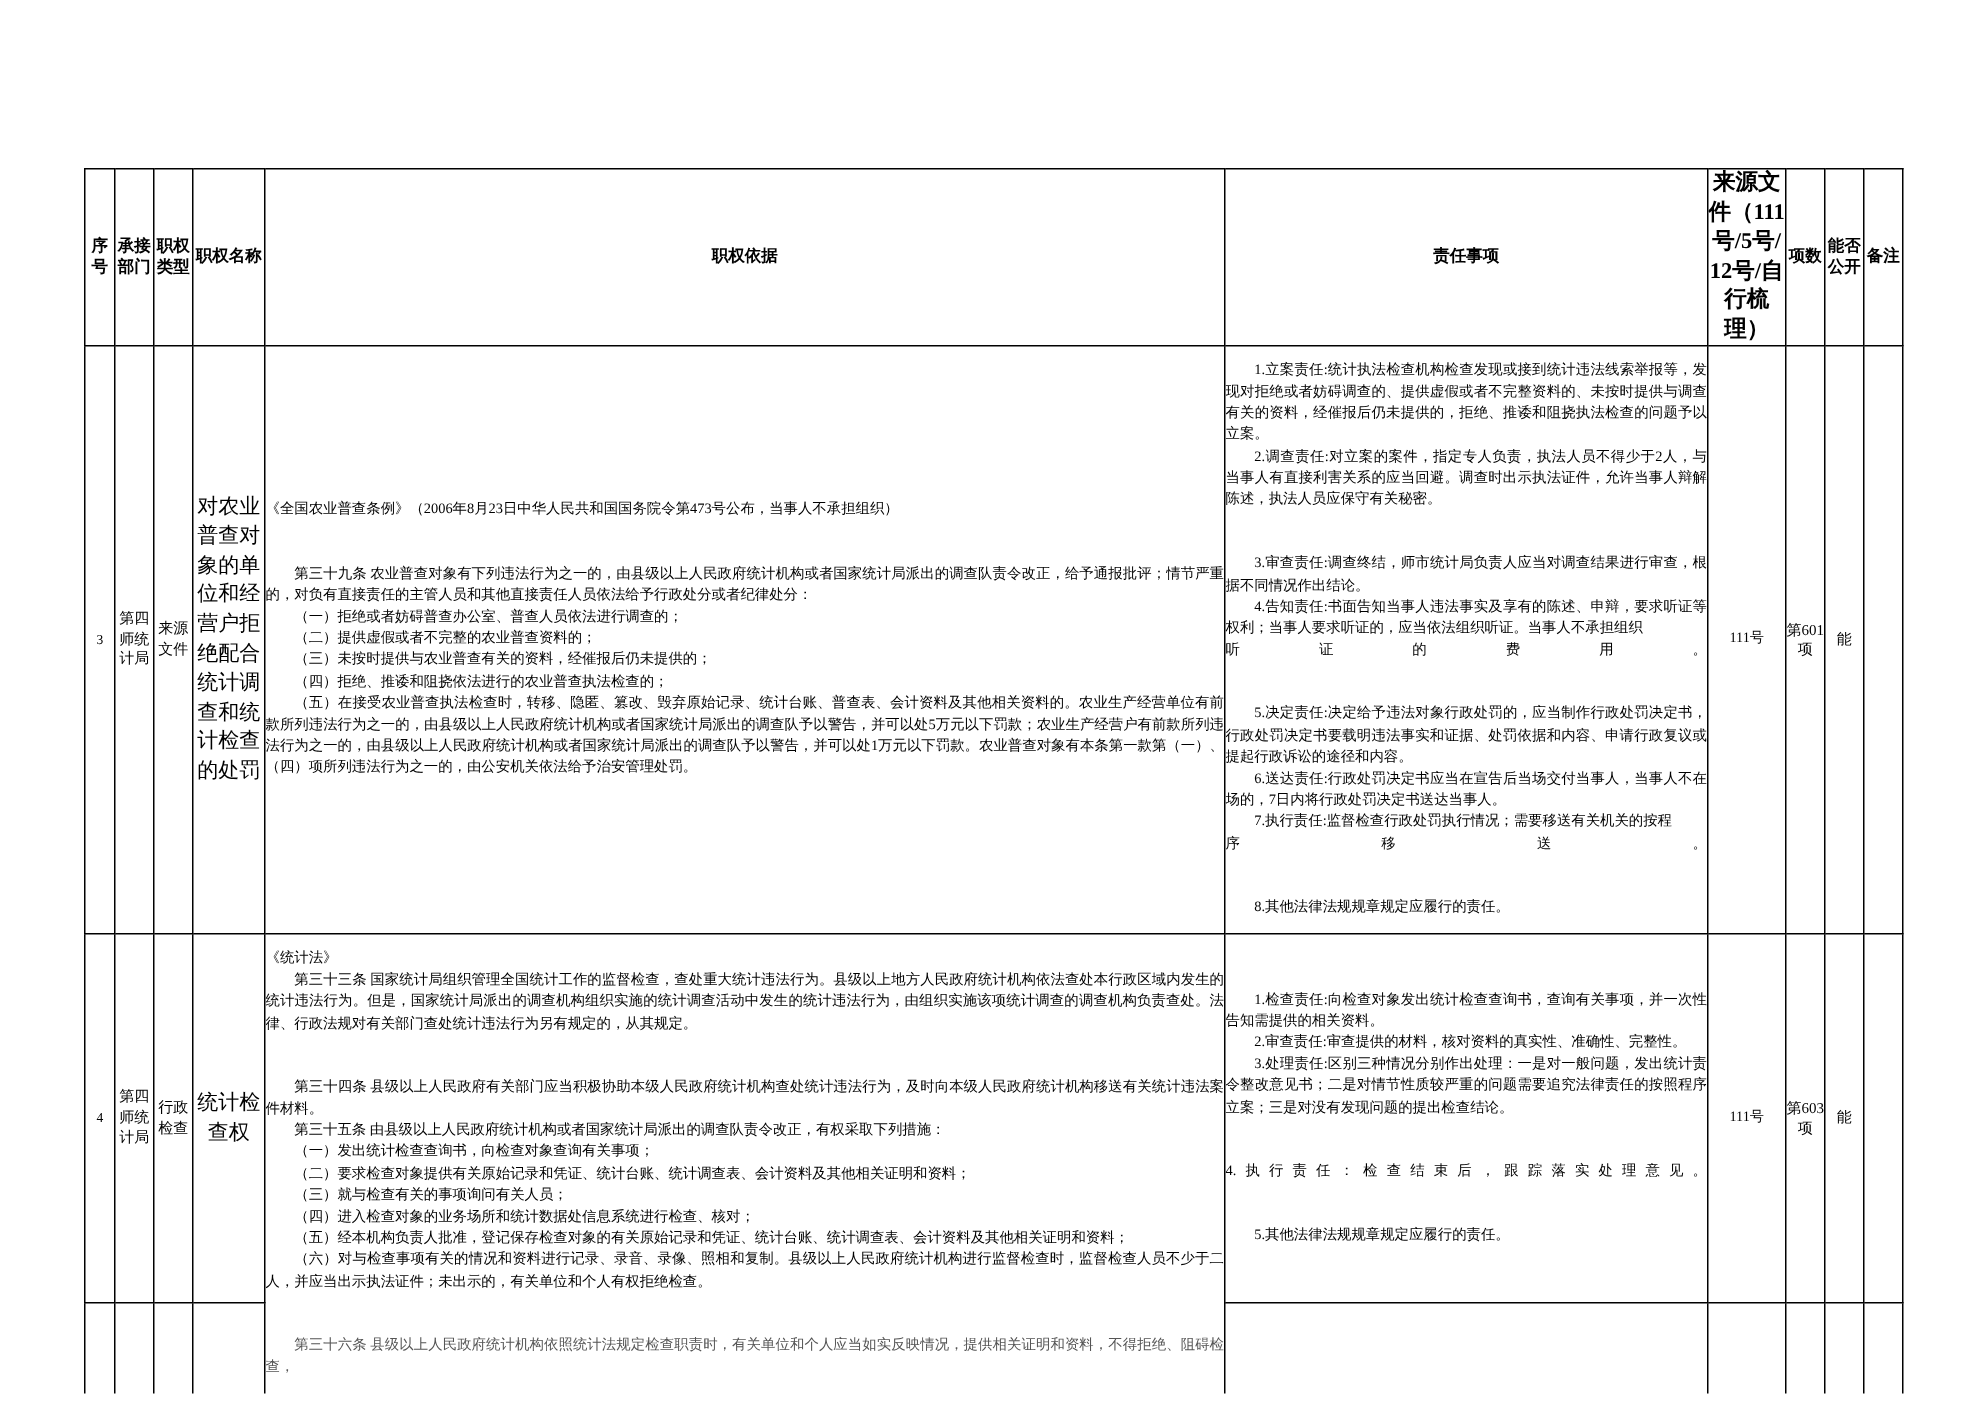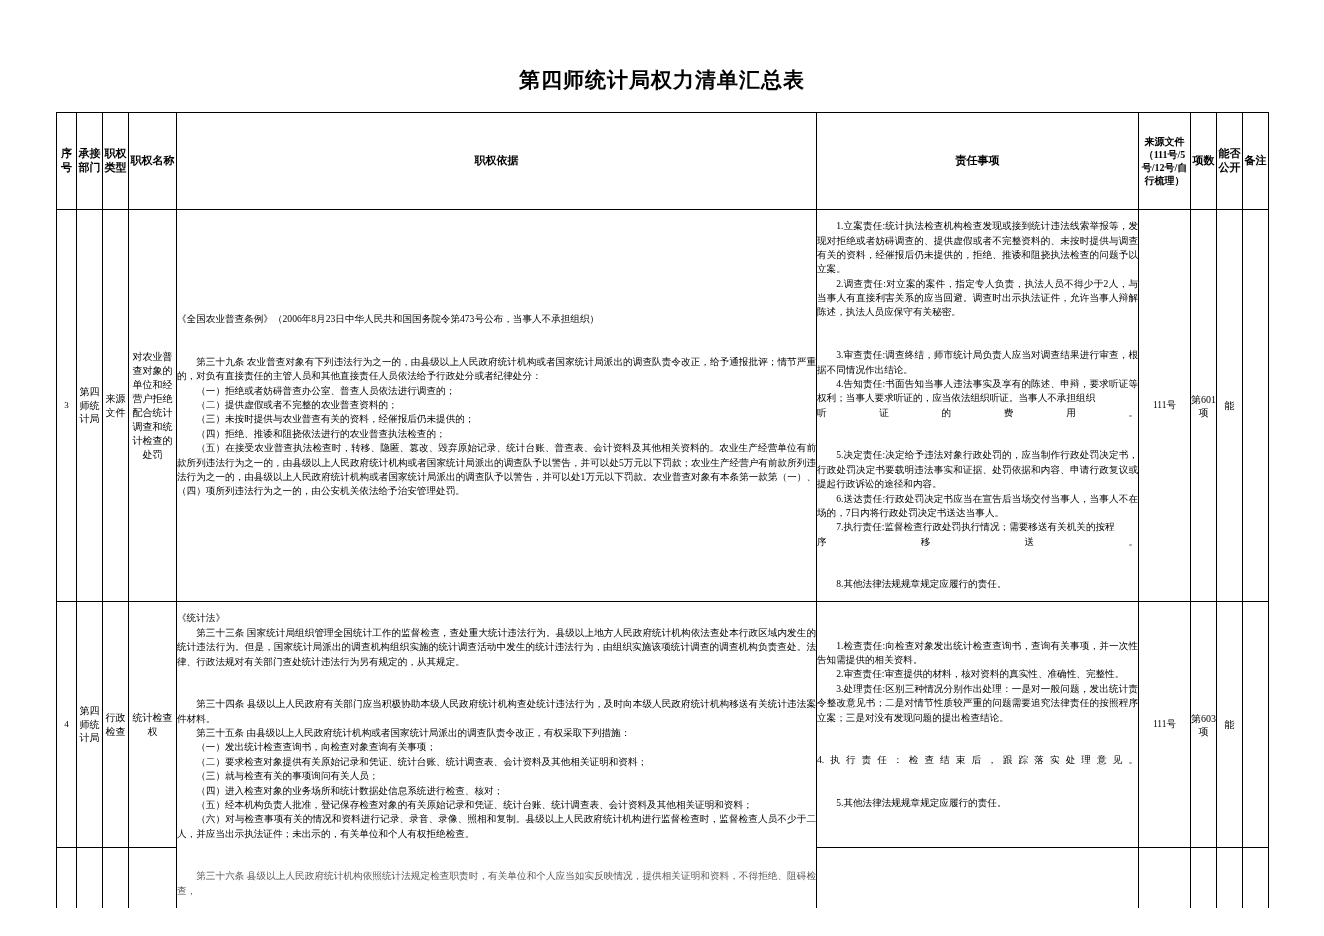--- a/index.html
+++ b/index.html
@@ -67,40 +67,40 @@
     writing-mode: horizontal-tb;
     word-break: break-all;
     padding: 2px 0;
   }
   th.h-seq   { width: 20px; }
   th.h-dept  { width: 26px; }
   th.h-type  { width: 26px; }
   th.h-name  { width: 48px; }
   th.h-basis { width: 640px; }
   th.h-duty  { width: 320px; font-family: Liberation Serif, serif; }
-  th.h-src   { width: 52px; font-size: 10px; line-height: 1.3;}
+  th.h-src   { width: 52px; font-size: 15px; line-height: 1.3;}
   th.h-count { width: 26px; }
   th.h-pub   { width: 26px; }
   th.h-note  { width: 22px; }
 
   
   td.c-seq, td.c-count, td.c-pub, td.c-note, td.c-src {
     text-align: center;
     font-size: 10px;
     line-height: 1.3;
   }
   td.c-seq { font-size: 9px; }
   td.c-dept, td.c-type, td.c-name {
     text-align: center;
     font-size: 10px;
     line-height: 1.35;
     word-break: break-all;
     padding: 2px 1px;
   }
-  td.c-name { font-size: 10px; line-height: 1.4; }
+  td.c-name { font-size: 14px; line-height: 1.4; }
   td.c-src { font-size: 9.5px; }
 
   td.c-basis, td.c-duty {
     vertical-align: middle;
     font-size: 9.6px;
     line-height: 1.5;
     padding: 3px 4px;
     text-align: justify;
   }
   td.c-basis { font-family: "Liberation Serif", "DejaVu Serif", serif; }
@@ -125,21 +125,20 @@
   }
   .faded {
     color: #555;
   }
 </style>
 </head>
 <body>
 
 <div class="page">
 
-  <h1 class="doc-title">第四师统计局权力清单汇总表</h1>
 
   <div class="table-wrap">
     <table class="sheet">
       <colgroup>
         <col style="width:20px">
           <col style="width:26px">
           <col style="width:26px">
           <col style="width:48px">
         <col style="width:640px">
           <col style="width:322px">

